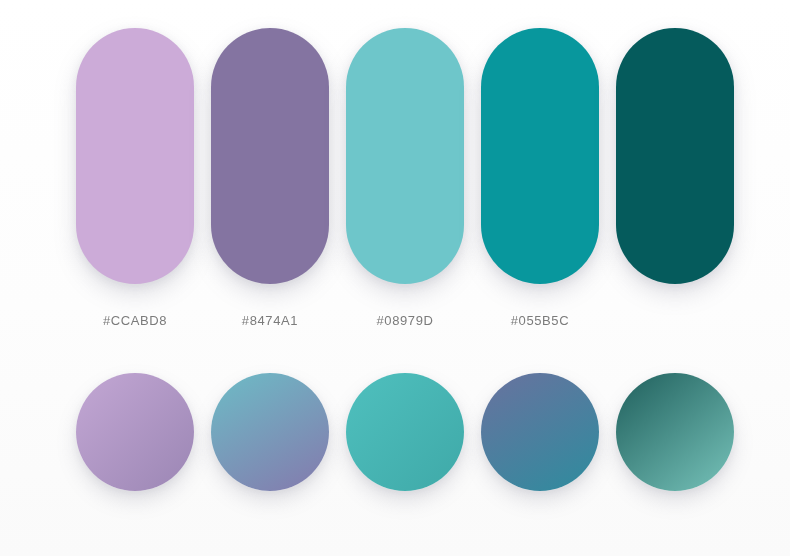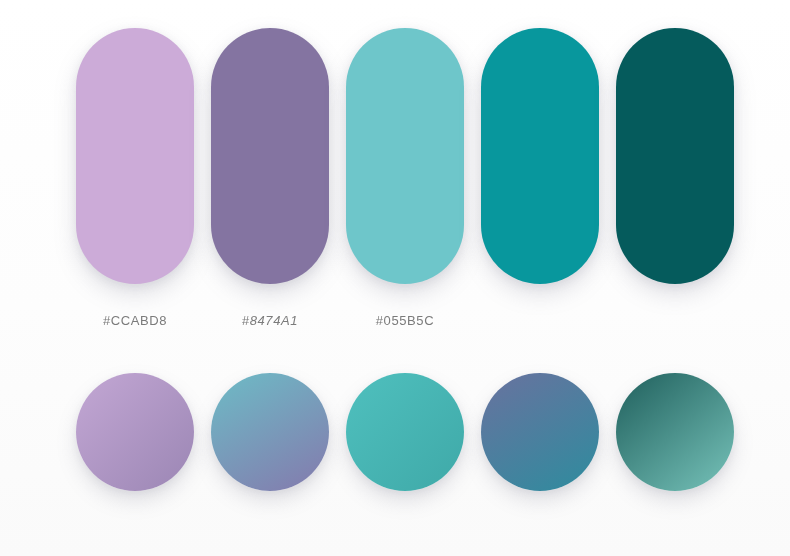--- a/index.html
+++ b/index.html
@@ -110,21 +110,24 @@
     <div class="pill-cell">
       <div class="pill" style="background: rgb(5, 91, 92);"></div>
     </div>
   </div>
 
   <div class="label-row">
     <div class="label-cell">
       <span class="hex-label" style="color: rgb(123, 123, 123);">#CCABD8</span>
     </div>
     <div class="label-cell">
-      <span class="hex-label" style="color: rgb(123, 123, 123); font-style: italic;">#8474A1</span>
+      <span class="hex-label" style="color: rgb(123, 123, 123);">#8474A1</span>
+    </div>
+    <div class="label-cell">
+      <span class="hex-label" style="color: rgb(123, 123, 123);">#08979D</span>
     </div>
     <div class="label-cell">
       <span class="hex-label" style="color: rgb(123, 123, 123);">#055B5C</span>
     </div>
   </div>
 
   <div class="circle-row">
     <div class="circle-cell">
       <div class="circle" style="background: linear-gradient(135deg, rgb(195, 167, 212) 0%, rgb(155, 134, 180) 100%);"></div>
     </div>

